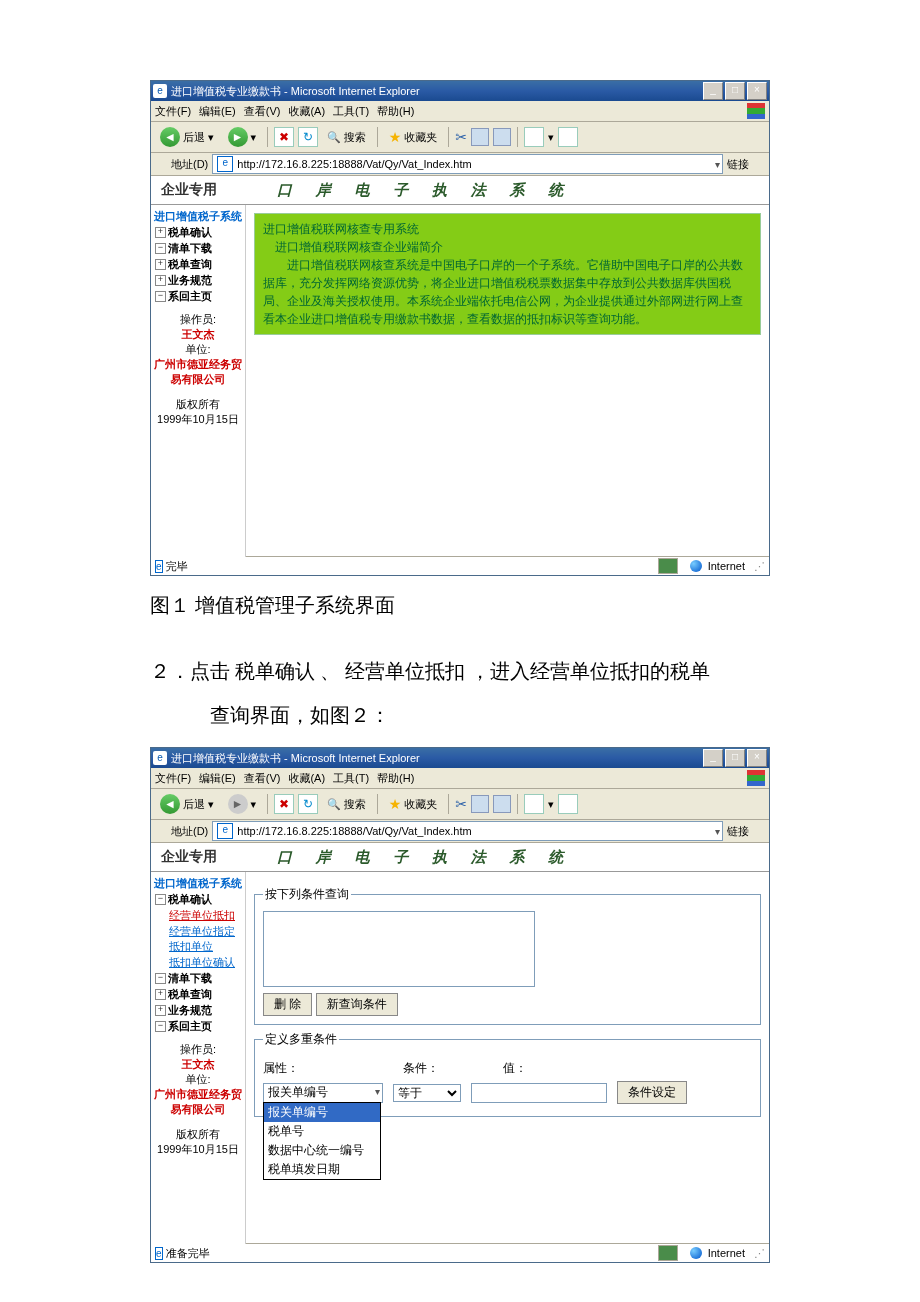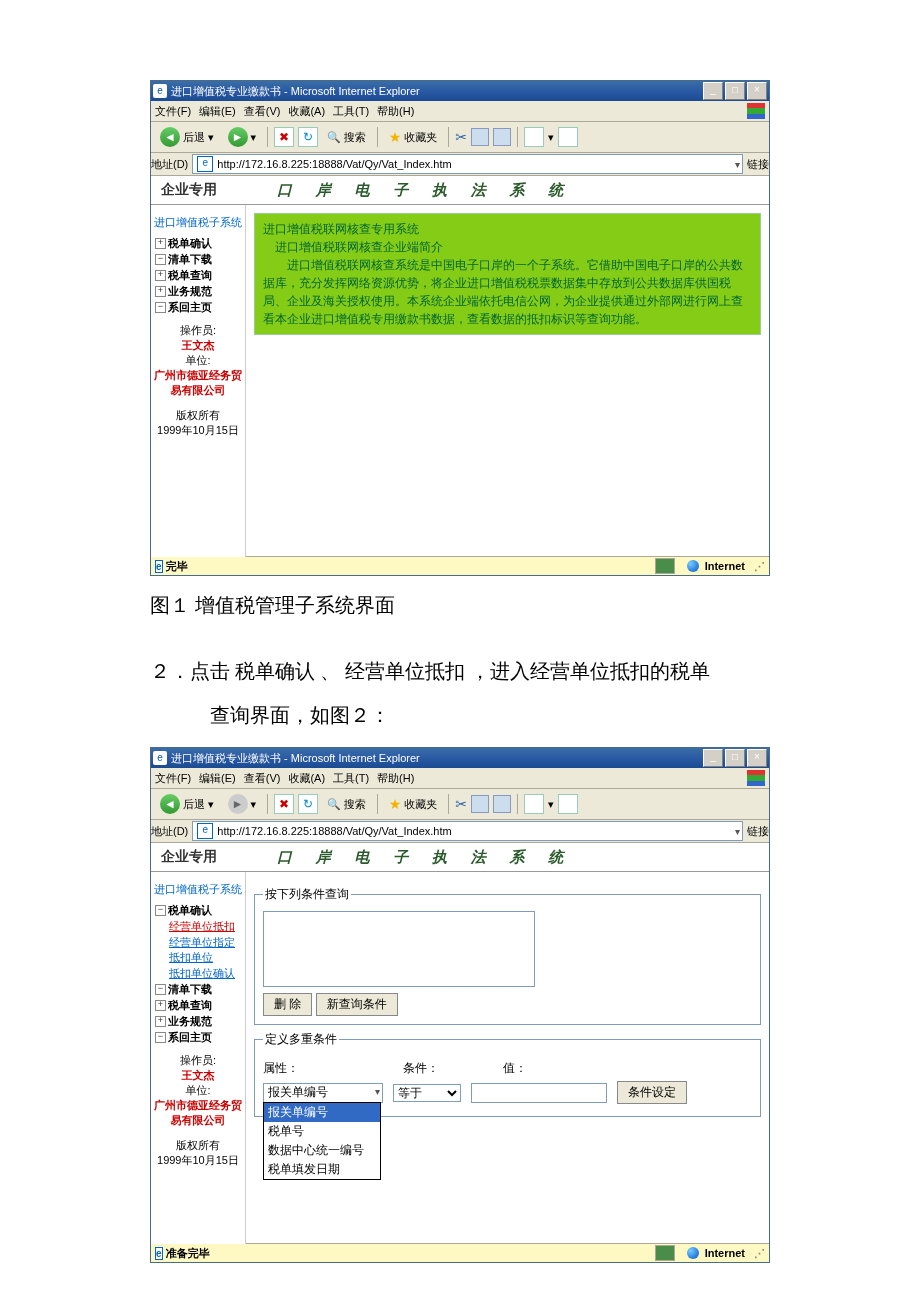--- a/index.html
+++ b/index.html
@@ -103,21 +103,21 @@
   .blue { color:#08c; }
   .tb-sep { width:1px; height:20px; background:#aca899; margin:0 2px; }
   .star { color:#f5b301; font-size:14px; }
   .scissors { color:#36a; font-size:14px; }
   .copy-ic, .paste-ic { width:16px; height:16px; background:#cde; border:1px solid #89b; }
   .addressbar {
     display: flex;
     align-items: center;
     height: 22px;
     border-bottom: 1px solid #aca899;
-    padding: 0 0;
+    padding: 0 20px;
     gap: 4px;
   }
   .addr-input {
     flex: 1;
     display: flex;
     align-items: center;
     background: #fff;
     border: 1px solid #7f9db9;
     height: 18px;
     padding: 0 4px;
@@ -166,21 +166,21 @@
   }
   .body-split { display: flex; height: calc(100% - 28px); }
   .sidebar {
     width: 90px;
     background: #fff;
     border-right: 1px solid #ccc;
     padding: 4px 2px;
     font-size: 11px;
     text-align: center;
   }
-  .nav-title { color:#06c; margin:6px 0; }
+  .nav-title { color:#06c; margin:0 0;font-weight:bold; }
   .nav-item {
     display: flex;
     align-items: center;
     justify-content: flex-start;
     gap: 2px;
     margin: 1px 0;
     padding-left: 2px;
   }
   .nav-item .expander {
     width: 9px; height: 9px;
@@ -280,28 +280,27 @@
     color: #fff;
   }
   .txt {
     border: 1px solid #7f9db9;
     height: 16px;
     width: 130px;
     font-size: 12px;
   }
   .statusbar {
     height: 18px;
-    background: #fef9c3;
+    background: #ffffff;
     border-top: 1px solid #aca899;
     display: flex;
     align-items: center;
     font-size: 11px;
     padding: 0 4px;
     justify-content: space-between;
-    font-weight: bold;
   }
   .status-right {
     display: flex;
     align-items: center;
     gap: 6px;
   }
   .status-right .box {
     width: 18px; height: 14px;
     background: #4a8c4a;
     border: 1px solid #aca899;

